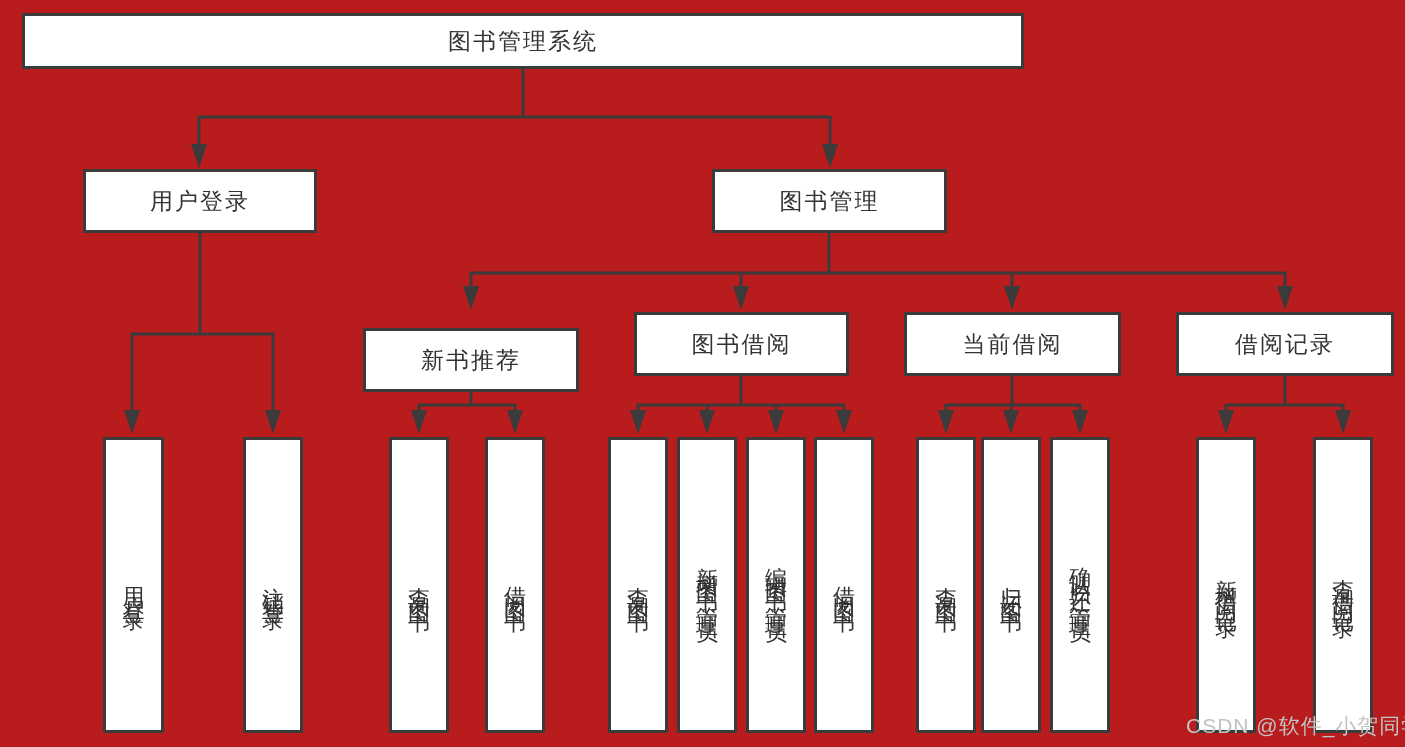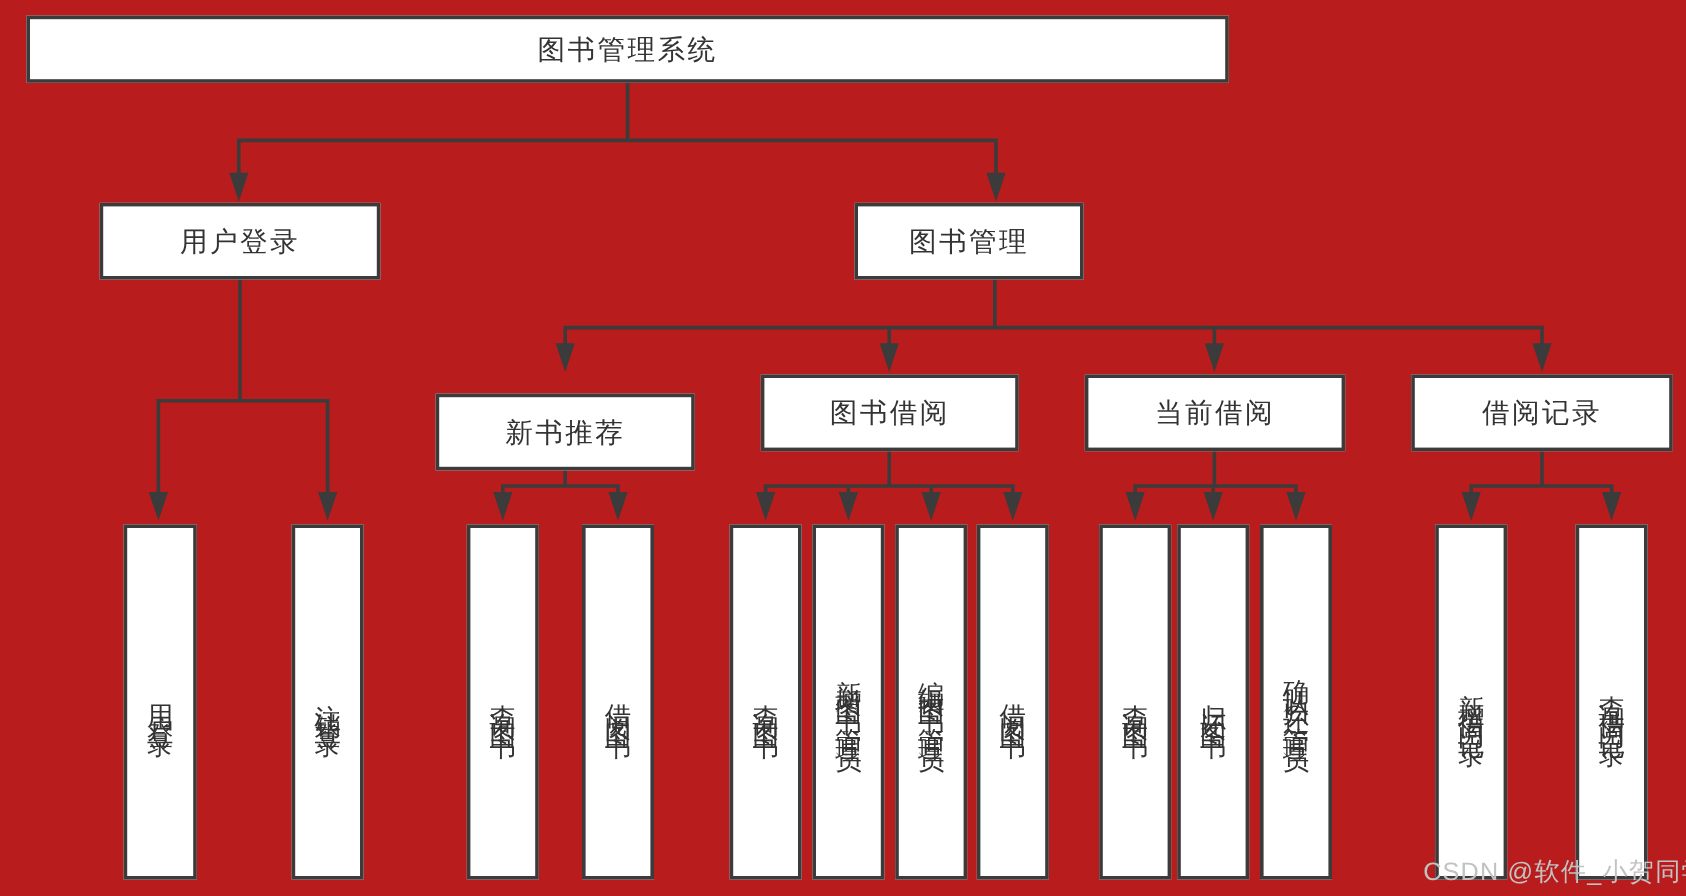--- a/index.html
+++ b/index.html
@@ -123,21 +123,21 @@
     </g>
   </svg>
 
   <div class="node" style="left:22px; top:13px; width:1002px; height:56px;">
     <span>图书管理系统</span>
   </div>
 
   <div class="node" style="left:83px; top:169px; width:234px; height:64px;">
     <span>用户登录</span>
   </div>
-  <div class="node" style="left:712px; top:169px; width:191px; height:64px;">
+  <div class="node" style="left:712px; top:169px; width:235px; height:64px;">
     <span>图书管理</span>
   </div>
 
   <div class="node" style="left:363px; top:328px; width:216px; height:64px;">
     <span>新书推荐</span>
   </div>
   <div class="node" style="left:634px; top:312px; width:215px; height:64px;">
     <span>图书借阅</span>
   </div>
   <div class="node" style="left:904px; top:312px; width:217px; height:64px;">

